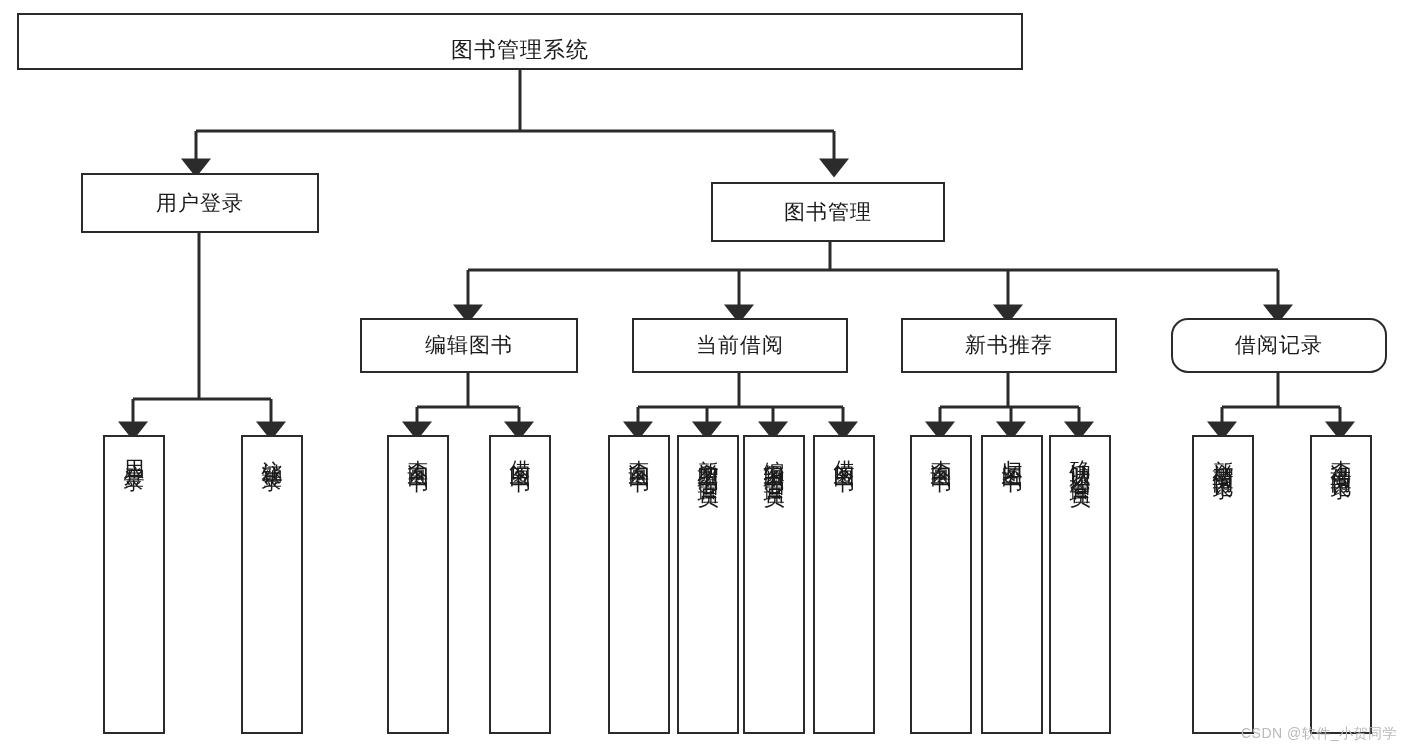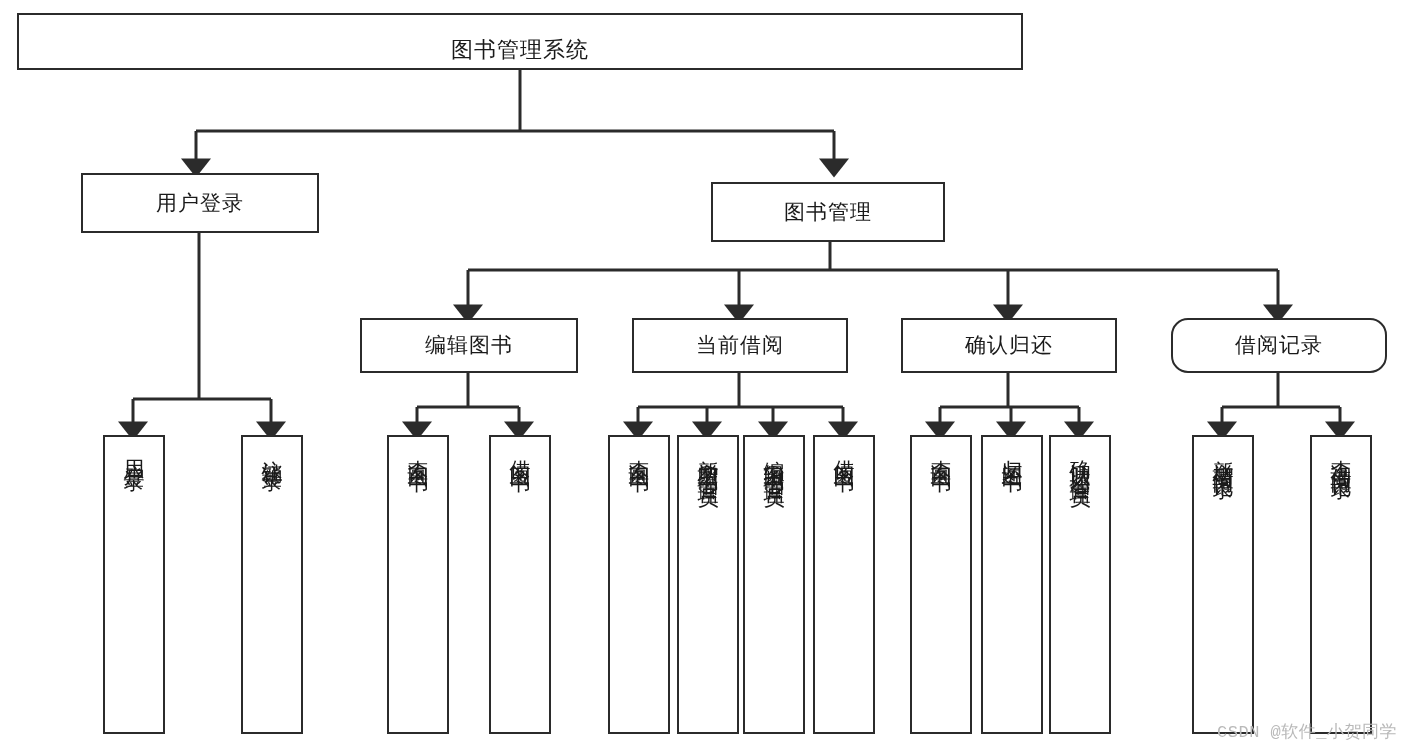--- a/index.html
+++ b/index.html
@@ -68,26 +68,26 @@
     letter-spacing: 4px;
     white-space: normal;
     max-height: 282px;
     text-align: left;
   }
   
   #watermark {
     position: absolute;
     right: 8px;
     bottom: 4px;
-    font-size: 17px;
+    font-size: 14px;
     color: #b9b9b9;
     letter-spacing: 0.5px;
     z-index: 5;
     white-space: nowrap;
-    font-family: Liberation Mono, monospace;
+    font-family: Liberation Sans, sans-serif;
   }
 </style>
 </head>
 <body>
 
 <div id="diagram-root">
 
   <svg id="connector-layer" viewBox="0 0 1405 747" width="1405" height="747" xmlns="http://www.w3.org/2000/svg">
     <defs>
       <marker id="arrowhead" markerWidth="9" markerHeight="10" refX="3.2" refY="5" orient="auto" markerUnits="strokeWidth">
@@ -152,21 +152,21 @@
 
   <div class="node horizontal" id="node-new-book-recommend" style="left:360px; top:318px; width:218px; height:55px;">
     <span class="node-label">编辑图书</span>
   </div>
 
   <div class="node horizontal" id="node-book-borrow" style="left:632px; top:318px; width:216px; height:55px;">
     <span class="node-label">当前借阅</span>
   </div>
 
   <div class="node horizontal" id="node-current-borrow" style="left:901px; top:318px; width:216px; height:55px;">
-    <span class="node-label">确认归还</span>
+    <span class="node-label">新书推荐</span>
   </div>
 
   <div class="node horizontal" id="node-borrow-record" style="left:1171px; top:318px; width:216px; height:55px;border-radius:17px;">
     <span class="node-label">借阅记录</span>
   </div>
 
   <div class="node vertical" style="left:103px; top:435px; width:62px; height:299px;">
     <span class="node-label">用户登录</span>
   </div>
   <div class="node vertical" style="left:241px; top:435px; width:62px; height:299px;">

